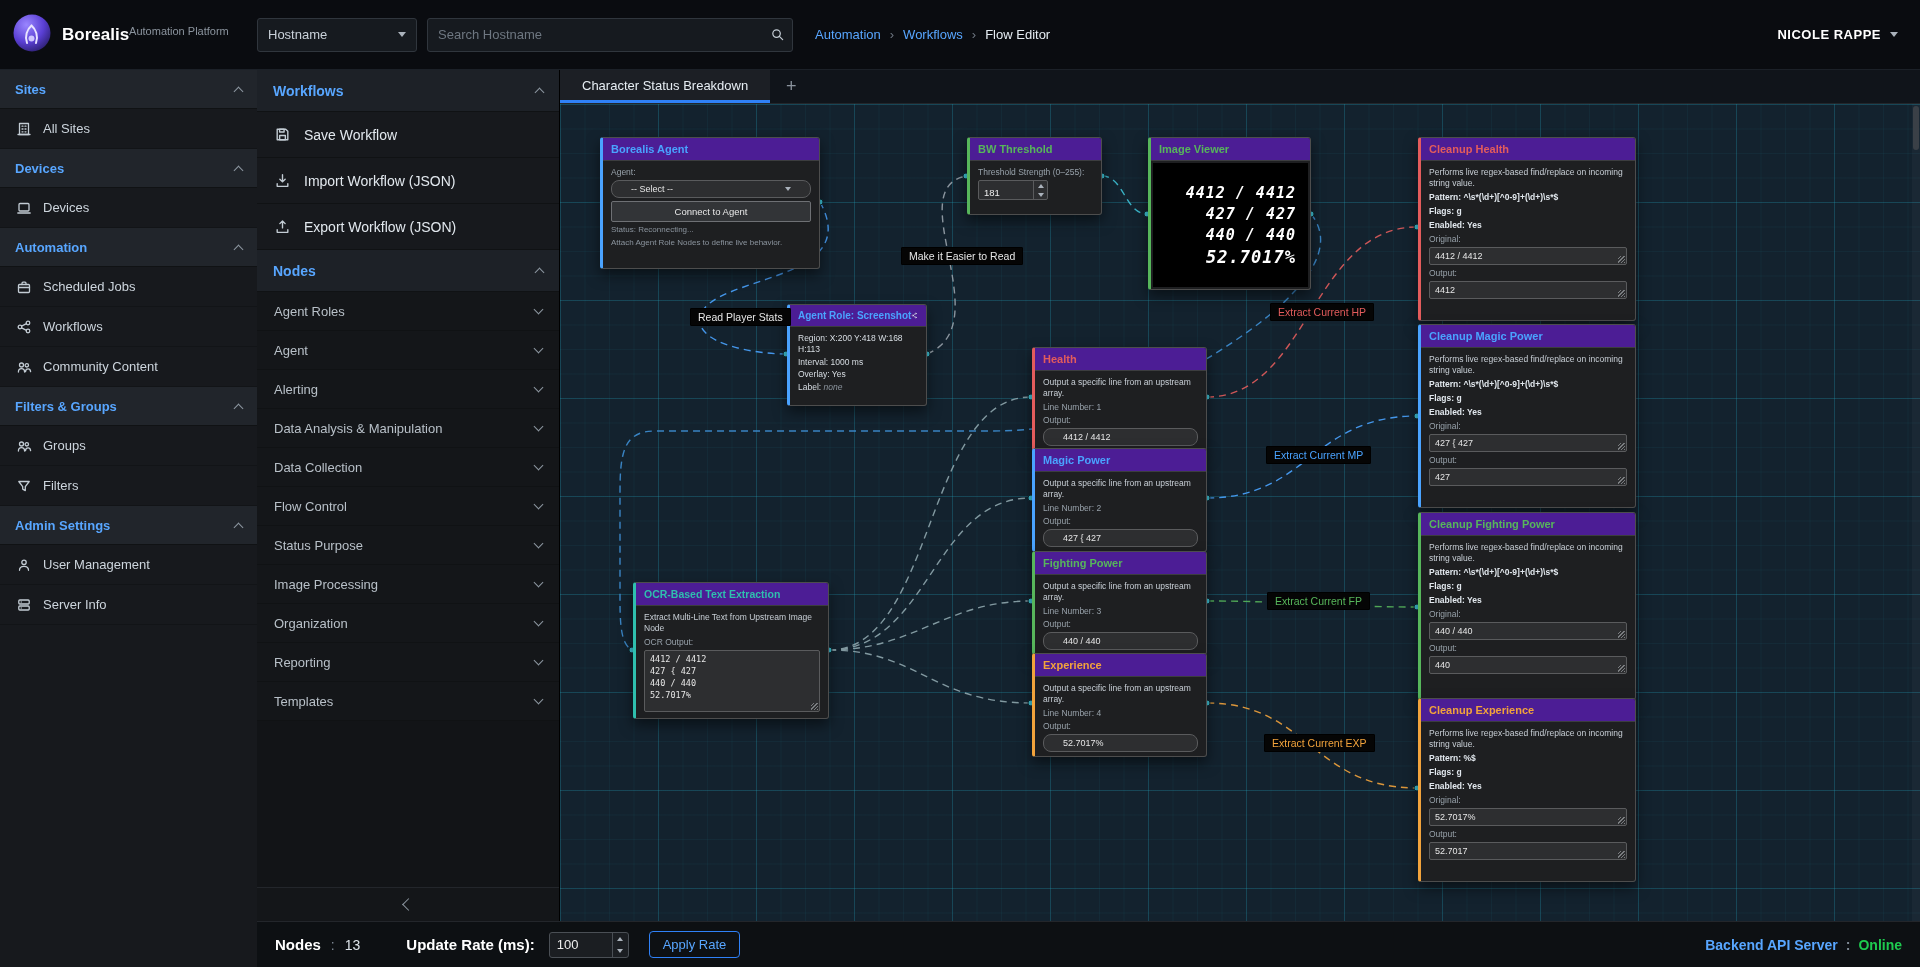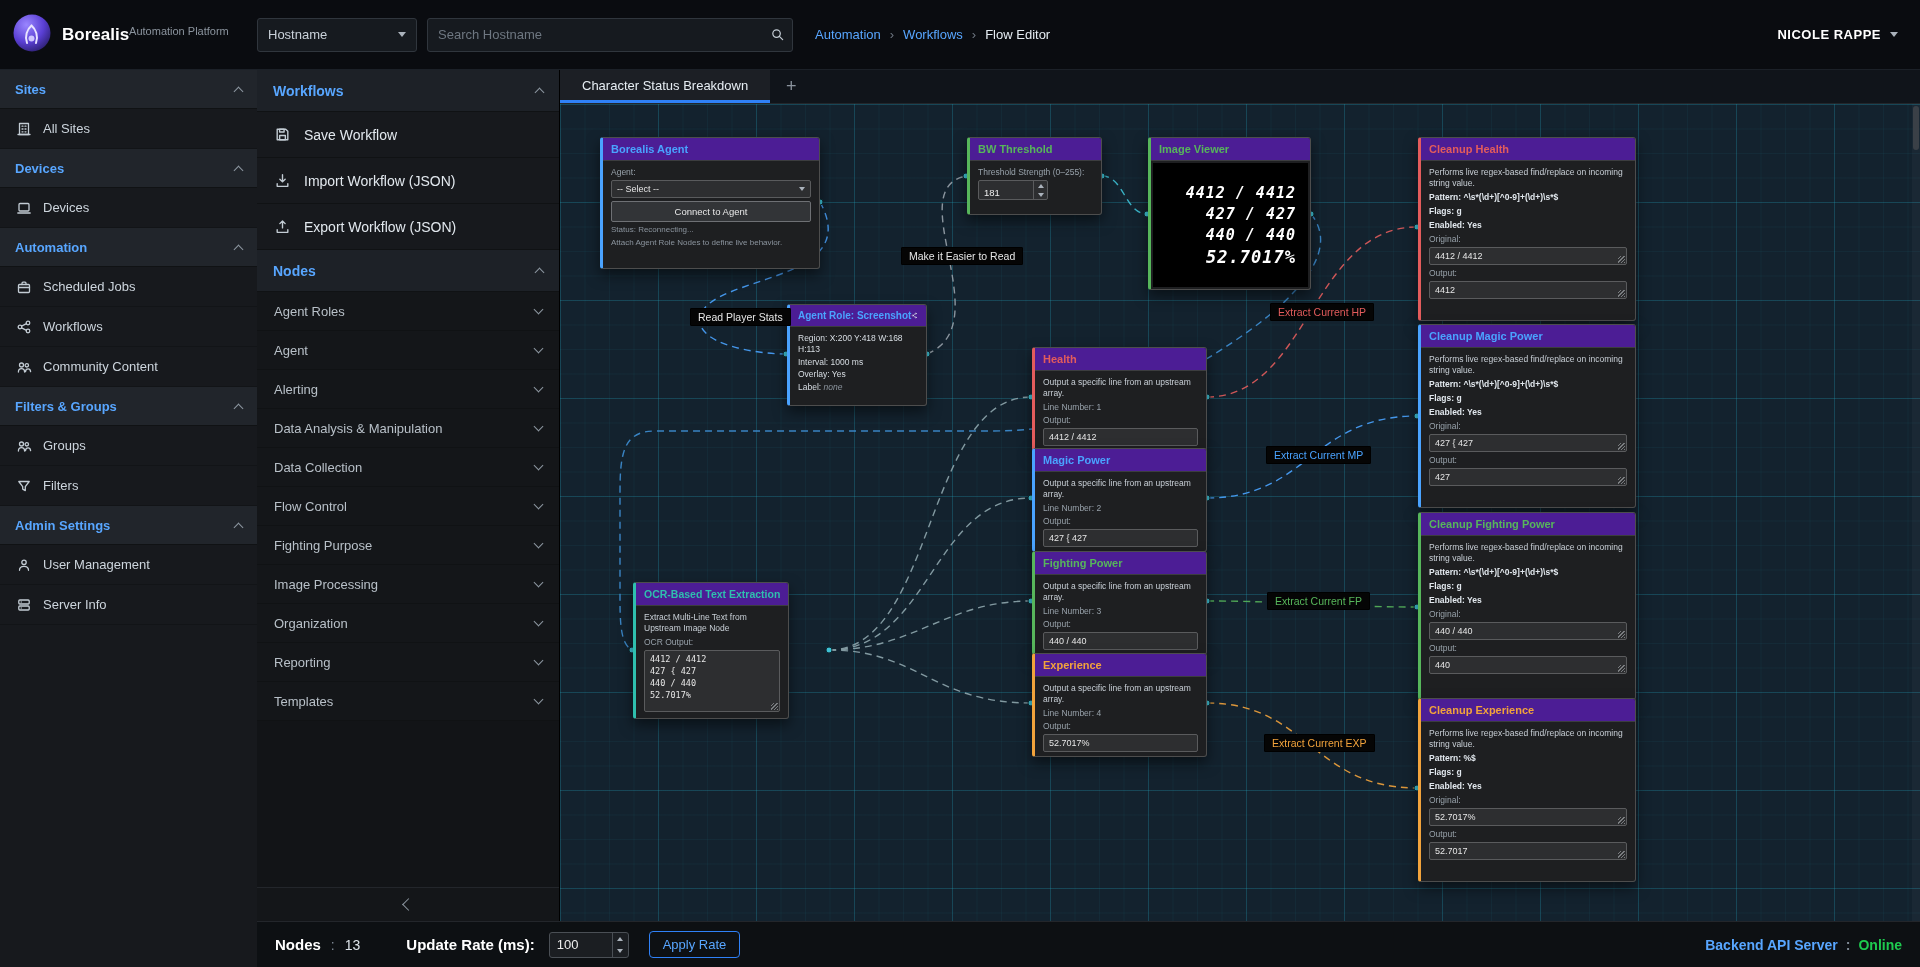--- a/index.html
+++ b/index.html
@@ -53,21 +53,21 @@
 .vscroll{position:absolute;right:0;top:0;width:8px;height:100%;background:rgba(255,255,255,.03);z-index:6}
 .vthumb{position:absolute;top:2px;right:1px;width:6px;height:44px;background:#3a4047;border-radius:3px}
 .node{position:absolute;z-index:2;background:#1e1f21;border:1px solid #4d4d4d;border-left:3px solid var(--accent,#888);border-radius:3px;box-shadow:0 6px 14px rgba(0,0,0,.5);color:#d8dee4;overflow:hidden}
 .node-head{background:#4c1d95;padding:5px 8px;font-size:11px;font-weight:bold;color:var(--accent,#ddd);border-bottom:1px solid #3c3d3f;display:flex;justify-content:space-between;align-items:center;white-space:nowrap}
 .node-body{padding:6px 8px;display:flex;flex-direction:column;gap:3px}
 .nlabel{color:#98a2ab;font-size:8.5px}
 .ndesc{color:#c8cfd6;font-size:8.5px;line-height:1.3}
 .npattern{color:#e2e8ee;font-weight:bold;font-size:8.5px;line-height:1.3;word-break:break-all}
 .nhint{color:#8b949e;font-size:8px;line-height:1.25}
 .nrow{color:#d8dee4;font-size:8.5px;line-height:1.35}
-.nfield{background:#2d2e30;border:1px solid #5a5b5d;border-radius:2px;color:#e6e6e6;font-size:9px;padding:3px 5px;min-height:17px;display:flex;align-items:center}
+.nfield{background:#2d2e30;border:1px solid #5a5b5d;border-radius:8px;color:#e6e6e6;font-size:9px;padding:3px 19px;min-height:17px;display:flex;align-items:center}
 .nselect{justify-content:space-between;cursor:pointer}
 .nbox{position:relative;background:#2d2e30;border:1px solid #5a5b5d;border-radius:2px;color:#e6e6e6;font-size:9px;padding:3px 5px;white-space:pre-line;min-height:18px}
 .nbox::after{content:"";position:absolute;right:1px;bottom:1px;width:7px;height:7px;background:repeating-linear-gradient(135deg,transparent 0 1.5px,#7a7d80 1.5px 2.5px)}
 .nbutton{background:#323437;border:1px solid #6e7074;border-radius:2px;color:#e8e8e8;font-size:9.5px;text-align:center;padding:4px 2px;cursor:pointer}
 .mono{font-family:"DejaVu Sans Mono",monospace}
 .screen{background:#000;margin:2px;flex:1;display:flex;flex-direction:column;justify-content:center;align-items:flex-end;gap:3px;padding:8px 12px;font-family:"DejaVu Sans Mono",monospace;font-style:italic;font-weight:bold;color:#fff}
 .screen .ln{font-size:15px;letter-spacing:1px}
 .screen .ln.big{font-size:17px}
 .elabel{position:absolute;z-index:4;background:#050505;border:1px solid #000;color:#e6e6e6;font-size:10.5px;padding:2px 7px;white-space:nowrap;border-radius:1px}
 
@@ -293,21 +293,21 @@
             </div>
           <div class="pn-cat">
               <span>Data Collection</span>
               <span class="chev down"></span>
             </div>
           <div class="pn-cat">
               <span>Flow Control</span>
               <span class="chev down"></span>
             </div>
           <div class="pn-cat">
-              <span>Fighting Purpose</span>
+              <span>Status Purpose</span>
               <span class="chev down"></span>
             </div>
           <div class="pn-cat">
               <span>Image Processing</span>
               <span class="chev down"></span>
             </div>
           <div class="pn-cat">
               <span>Organization</span>
               <span class="chev down"></span>
             </div>
@@ -433,21 +433,21 @@
                   <span>Image Viewer</span>
                 </div>
               <div class="screen">
                 <span class="ln">4412 / 4412</span>
                 <span class="ln">427 / 427</span>
                 <span class="ln">440 / 440</span>
                 <span class="ln big">52.7017%</span>
               </div>
             </div>
 
-            <div class="node" style="left: 73px; top: 478px; width: 156px; height: 137px; --accent: #2fbfae;">
+            <div class="node" style="left: 73px; top: 478px; width: 196px; height: 137px; --accent: #2fbfae;">
               <div class="node-head" style="font-size:10.5px">
                   <span>OCR-Based Text Extraction</span>
                 </div>
               <div class="node-body">
                 <div class="ndesc">Extract Multi-Line Text from Upstream Image Node</div>
                 <span class="nlabel">OCR Output:</span>
                 <div class="nbox mono" style="height:62px;font-size:8.5px;line-height:1.4">4412 / 4412
 427 { 427
 440 / 440
 52.7017%</div>

